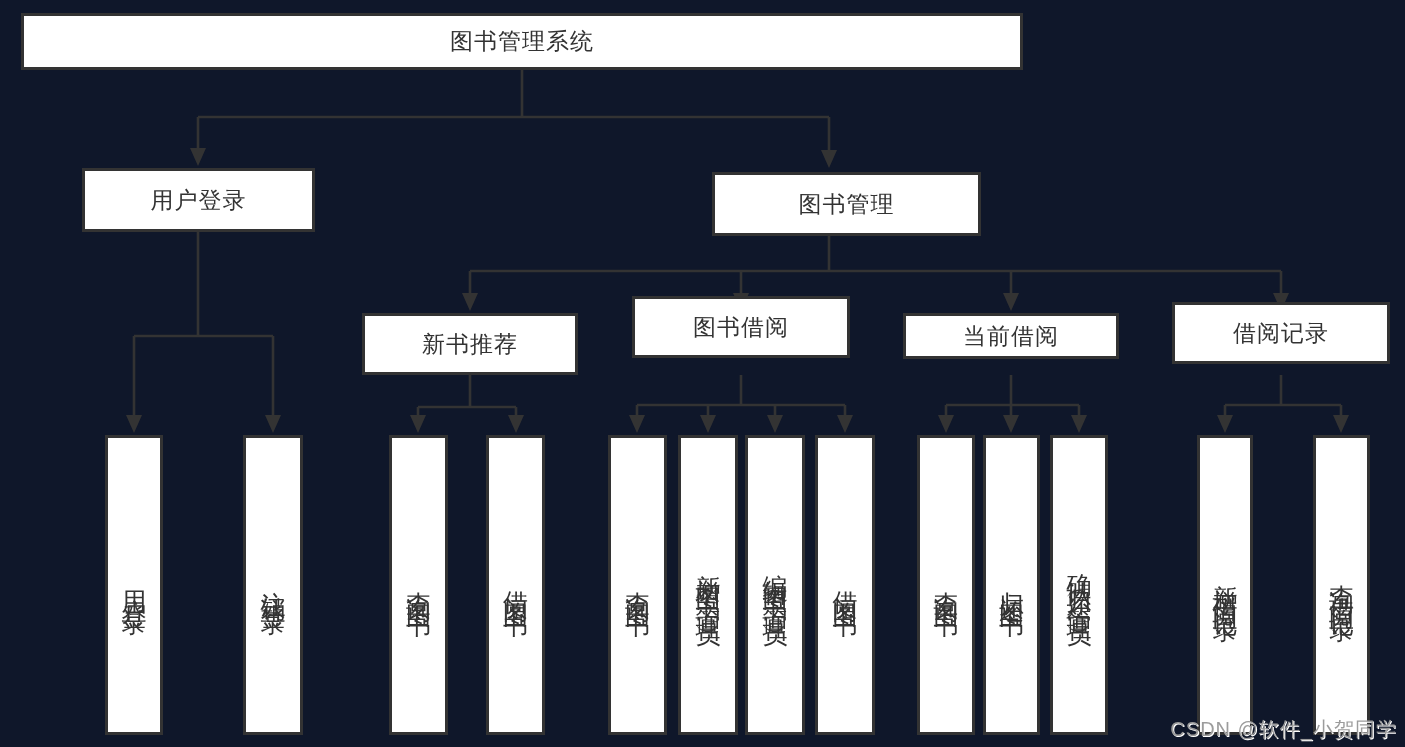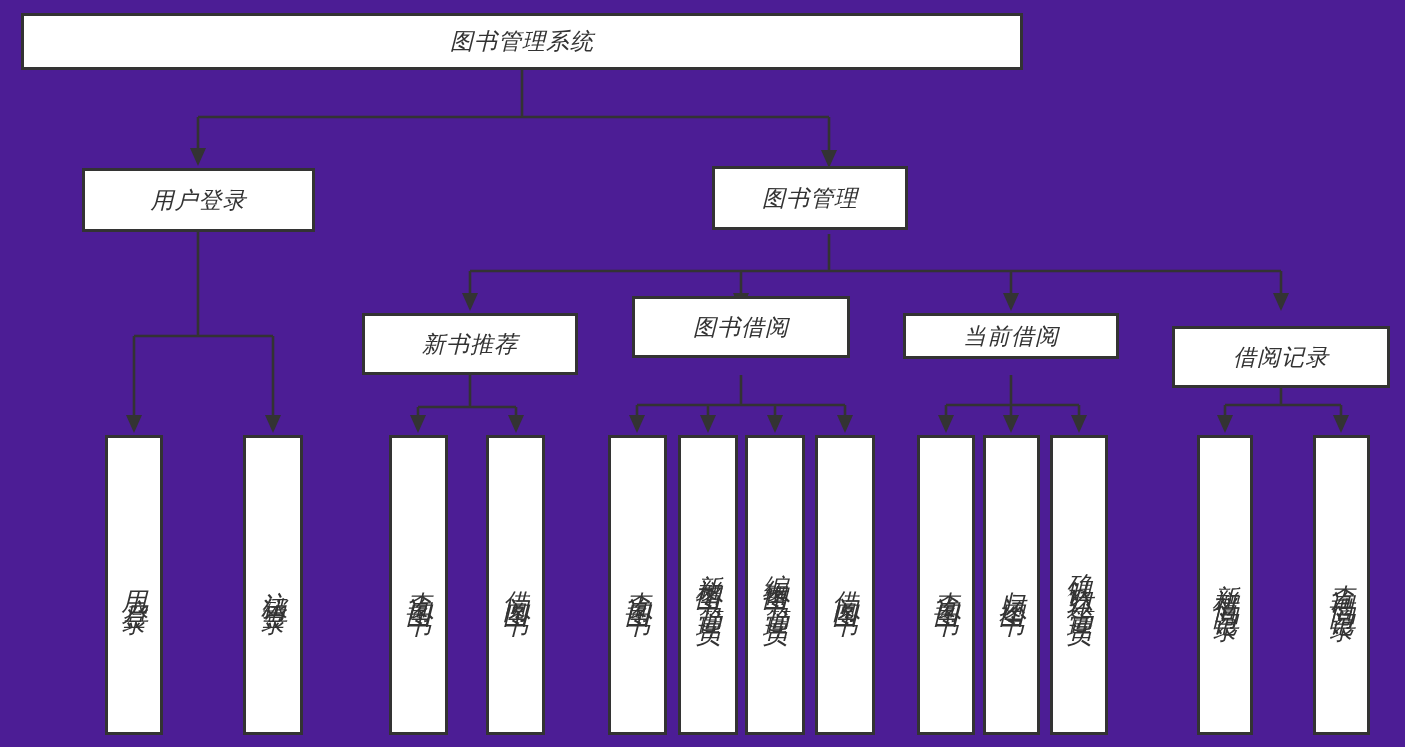--- a/index.html
+++ b/index.html
@@ -1,22 +1,21 @@
 <!DOCTYPE html>
 <html><head>
 <meta charset="utf-8">
 <style>
   html,body{margin:0;padding:0;background:#ffffff;}
   .canvas{
     position:relative;
     width:1405px;height:747px;
-    background:#4c1d95;
+    background:#0f172a;
     font-family:"Liberation Sans","DejaVu Sans",sans-serif;
     overflow:hidden;
-    font-style:italic;
   }
   .wires{position:absolute;left:0;top:0;width:1405px;height:747px;}
   .box{
     position:absolute;
     box-sizing:border-box;
     border:3px solid #333333;
     background:#ffffff;
     display:flex;
     align-items:center;
     justify-content:center;
@@ -82,34 +81,34 @@
       M1333 415 L1349 415 L1341 433 Z"></path>
   </svg>
 
   <div class="box h" style="left:21px;top:13px;width:1002px;height:57px">
     <span>图书管理系统</span>
   </div>
 
   <div class="box h" style="left:82px;top:168px;width:233px;height:64px">
     <span>用户登录</span>
   </div>
-  <div class="box h" style="left:712px;top:166px;width:196px;height:64px">
+  <div class="box h" style="left:712px;top:172px;width:269px;height:64px">
     <span>图书管理</span>
   </div>
 
   <div class="box h" style="left:362px;top:313px;width:216px;height:62px">
     <span>新书推荐</span>
   </div>
   <div class="box h" style="left:632px;top:296px;width:218px;height:62px">
     <span>图书借阅</span>
   </div>
   <div class="box h" style="left:903px;top:313px;width:216px;height:46px">
     <span>当前借阅</span>
   </div>
-  <div class="box h" style="left:1172px;top:326px;width:218px;height:62px">
+  <div class="box h" style="left:1172px;top:302px;width:218px;height:62px">
     <span>借阅记录</span>
   </div>
 
   <div class="box v" style="left:105px;top:435px;width:58px;height:300px">
     <span class="vtext">用户登录</span>
   </div>
   <div class="box v" style="left:243px;top:435px;width:60px;height:300px">
     <span class="vtext">注销登录</span>
   </div>
 
@@ -143,14 +142,15 @@
     <span class="vtext">确认归还（管理员）</span>
   </div>
 
   <div class="box v" style="left:1197px;top:435px;width:56px;height:300px">
     <span class="vtext">新增借阅记录</span>
   </div>
   <div class="box v" style="left:1313px;top:435px;width:57px;height:300px">
     <span class="vtext">查询借阅记录</span>
   </div>
 
+  <div class="watermark">CSDN @软件_小贺同学</div>
 
 </div>
 
 </body></html>

